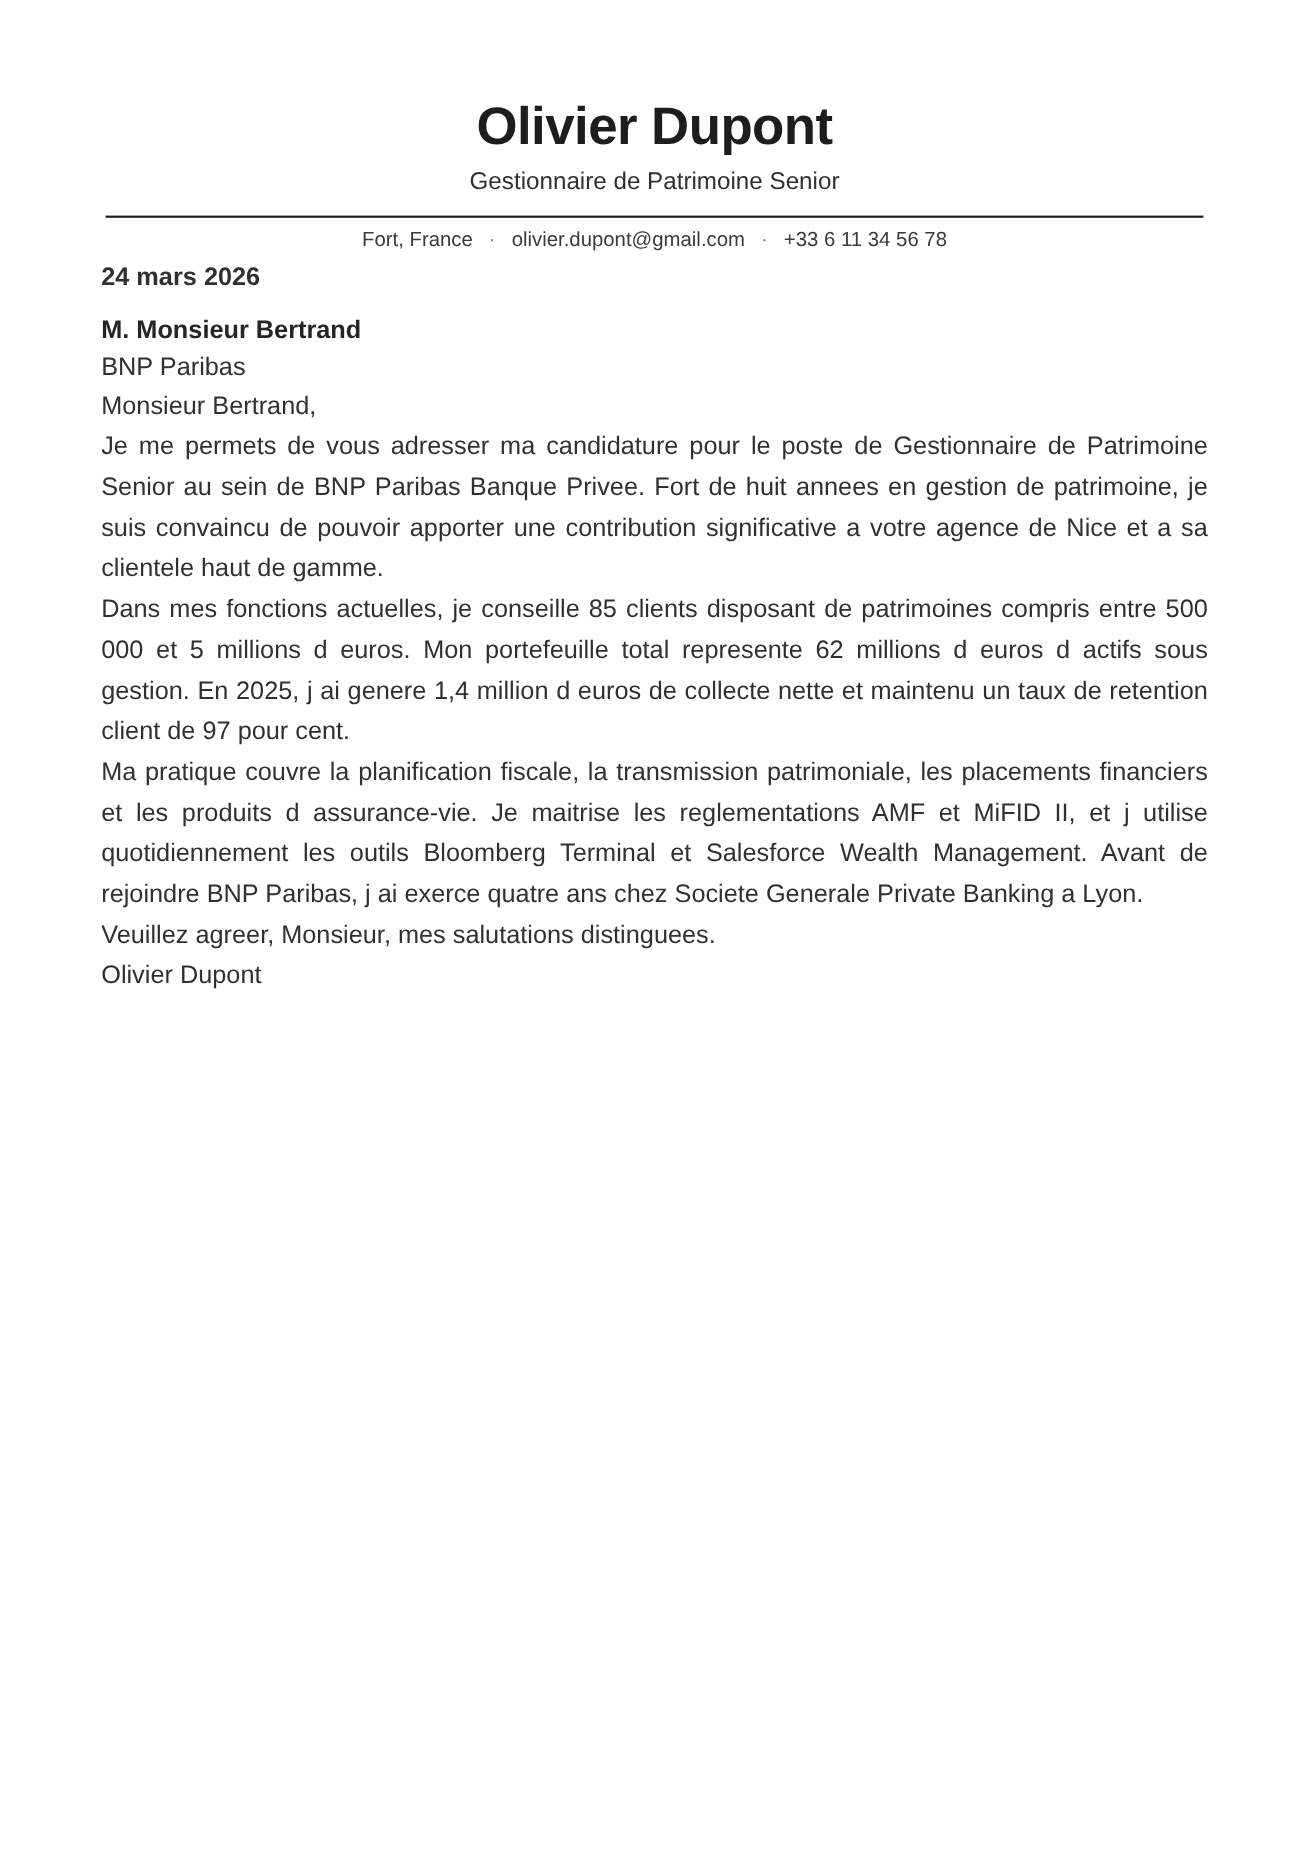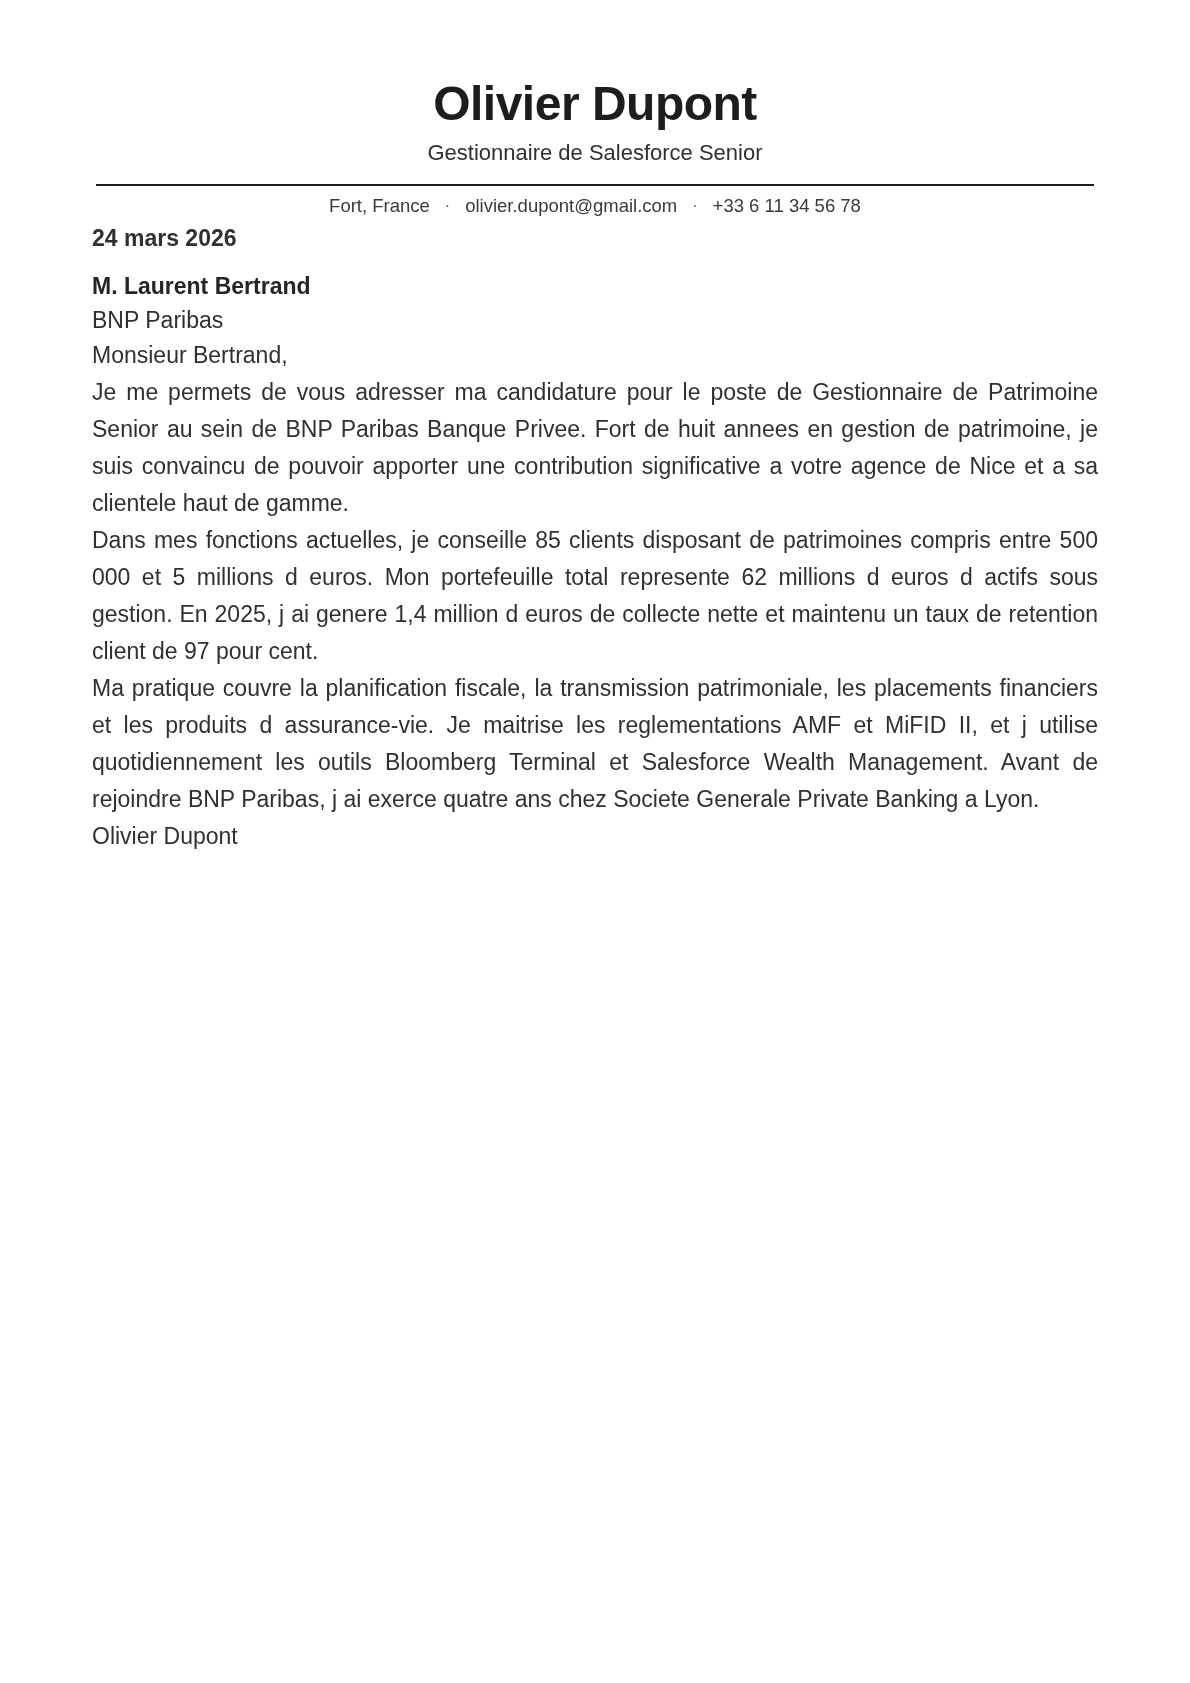--- a/index.html
+++ b/index.html
@@ -6,21 +6,21 @@
     margin: 0;
     padding: 0;
     background: #ffffff;
   }
   .page {
     position: relative;
     width: 1190px;
     height: 1237px;
     margin: 0 auto;
     box-sizing: border-box;
-    padding: 0 92px;
+    padding: 12px 92px;
     background: var(--bg, #ffffff);
     color: var(--text, #303030);
     font-family: "Liberation Sans", sans-serif;
     overflow: hidden;
   }
   
   .letter-header {
     text-align: center;
   }
   .applicant-name {
@@ -93,38 +93,39 @@
     margin-top: 9px;
   }
 </style>
 </head>
 <body>
 
 <div class="page" style="--bg: #ffffff; --text: #303030; --heading: #1d1d1f; --rule: #1d1d1f;">
 
   <header class="letter-header">
     <h1 class="applicant-name">Olivier Dupont</h1>
-    <div class="applicant-title">Gestionnaire de Salesforce Senior</div>
+    <div class="applicant-title">Gestionnaire de Patrimoine Senior</div>
     <hr class="header-rule">
     <div class="contact-line">
       <span>Fort, France</span><span class="contact-sep">·</span><span>olivier.dupont@gmail.com</span><span class="contact-sep">·</span><span>+33 6 11 34 56 78</span>
     </div>
   </header>
 
   <main class="letter-body">
     <p class="date-line">24 mars 2026</p>
 
     <div class="recipient-block">
-      <p class="recipient-name">M. Laurent Bertrand</p>
+      <p class="recipient-name">M. Monsieur Bertrand</p>
       <p class="recipient-company">BNP Paribas</p>
     </div>
 
     <p class="salutation">Monsieur Bertrand,</p>
 
     <p class="para">Je me permets de vous adresser ma candidature pour le poste de Gestionnaire de Patrimoine Senior au sein de BNP Paribas Banque Privee. Fort de huit annees en gestion de patrimoine, je suis convaincu de pouvoir apporter une contribution significative a votre agence de Nice et a sa clientele haut de gamme.</p>
     <p class="para">Dans mes fonctions actuelles, je conseille 85 clients disposant de patrimoines compris entre 500 000 et 5 millions d euros. Mon portefeuille total represente 62 millions d euros d actifs sous gestion. En 2025, j ai genere 1,4 million d euros de collecte nette et maintenu un taux de retention client de 97 pour cent.</p>
     <p class="para">Ma pratique couvre la planification fiscale, la transmission patrimoniale, les placements financiers et les produits d assurance-vie. Je maitrise les reglementations AMF et MiFID II, et j utilise quotidiennement les outils Bloomberg Terminal et Salesforce Wealth Management. Avant de rejoindre BNP Paribas, j ai exerce quatre ans chez Societe Generale Private Banking a Lyon.</p>
 
+    <p class="closing-line">Veuillez agreer, Monsieur, mes salutations distinguees.</p>
 
     <p class="signature-name">Olivier Dupont</p>
   </main>
 
 </div>
 
 </body></html>

